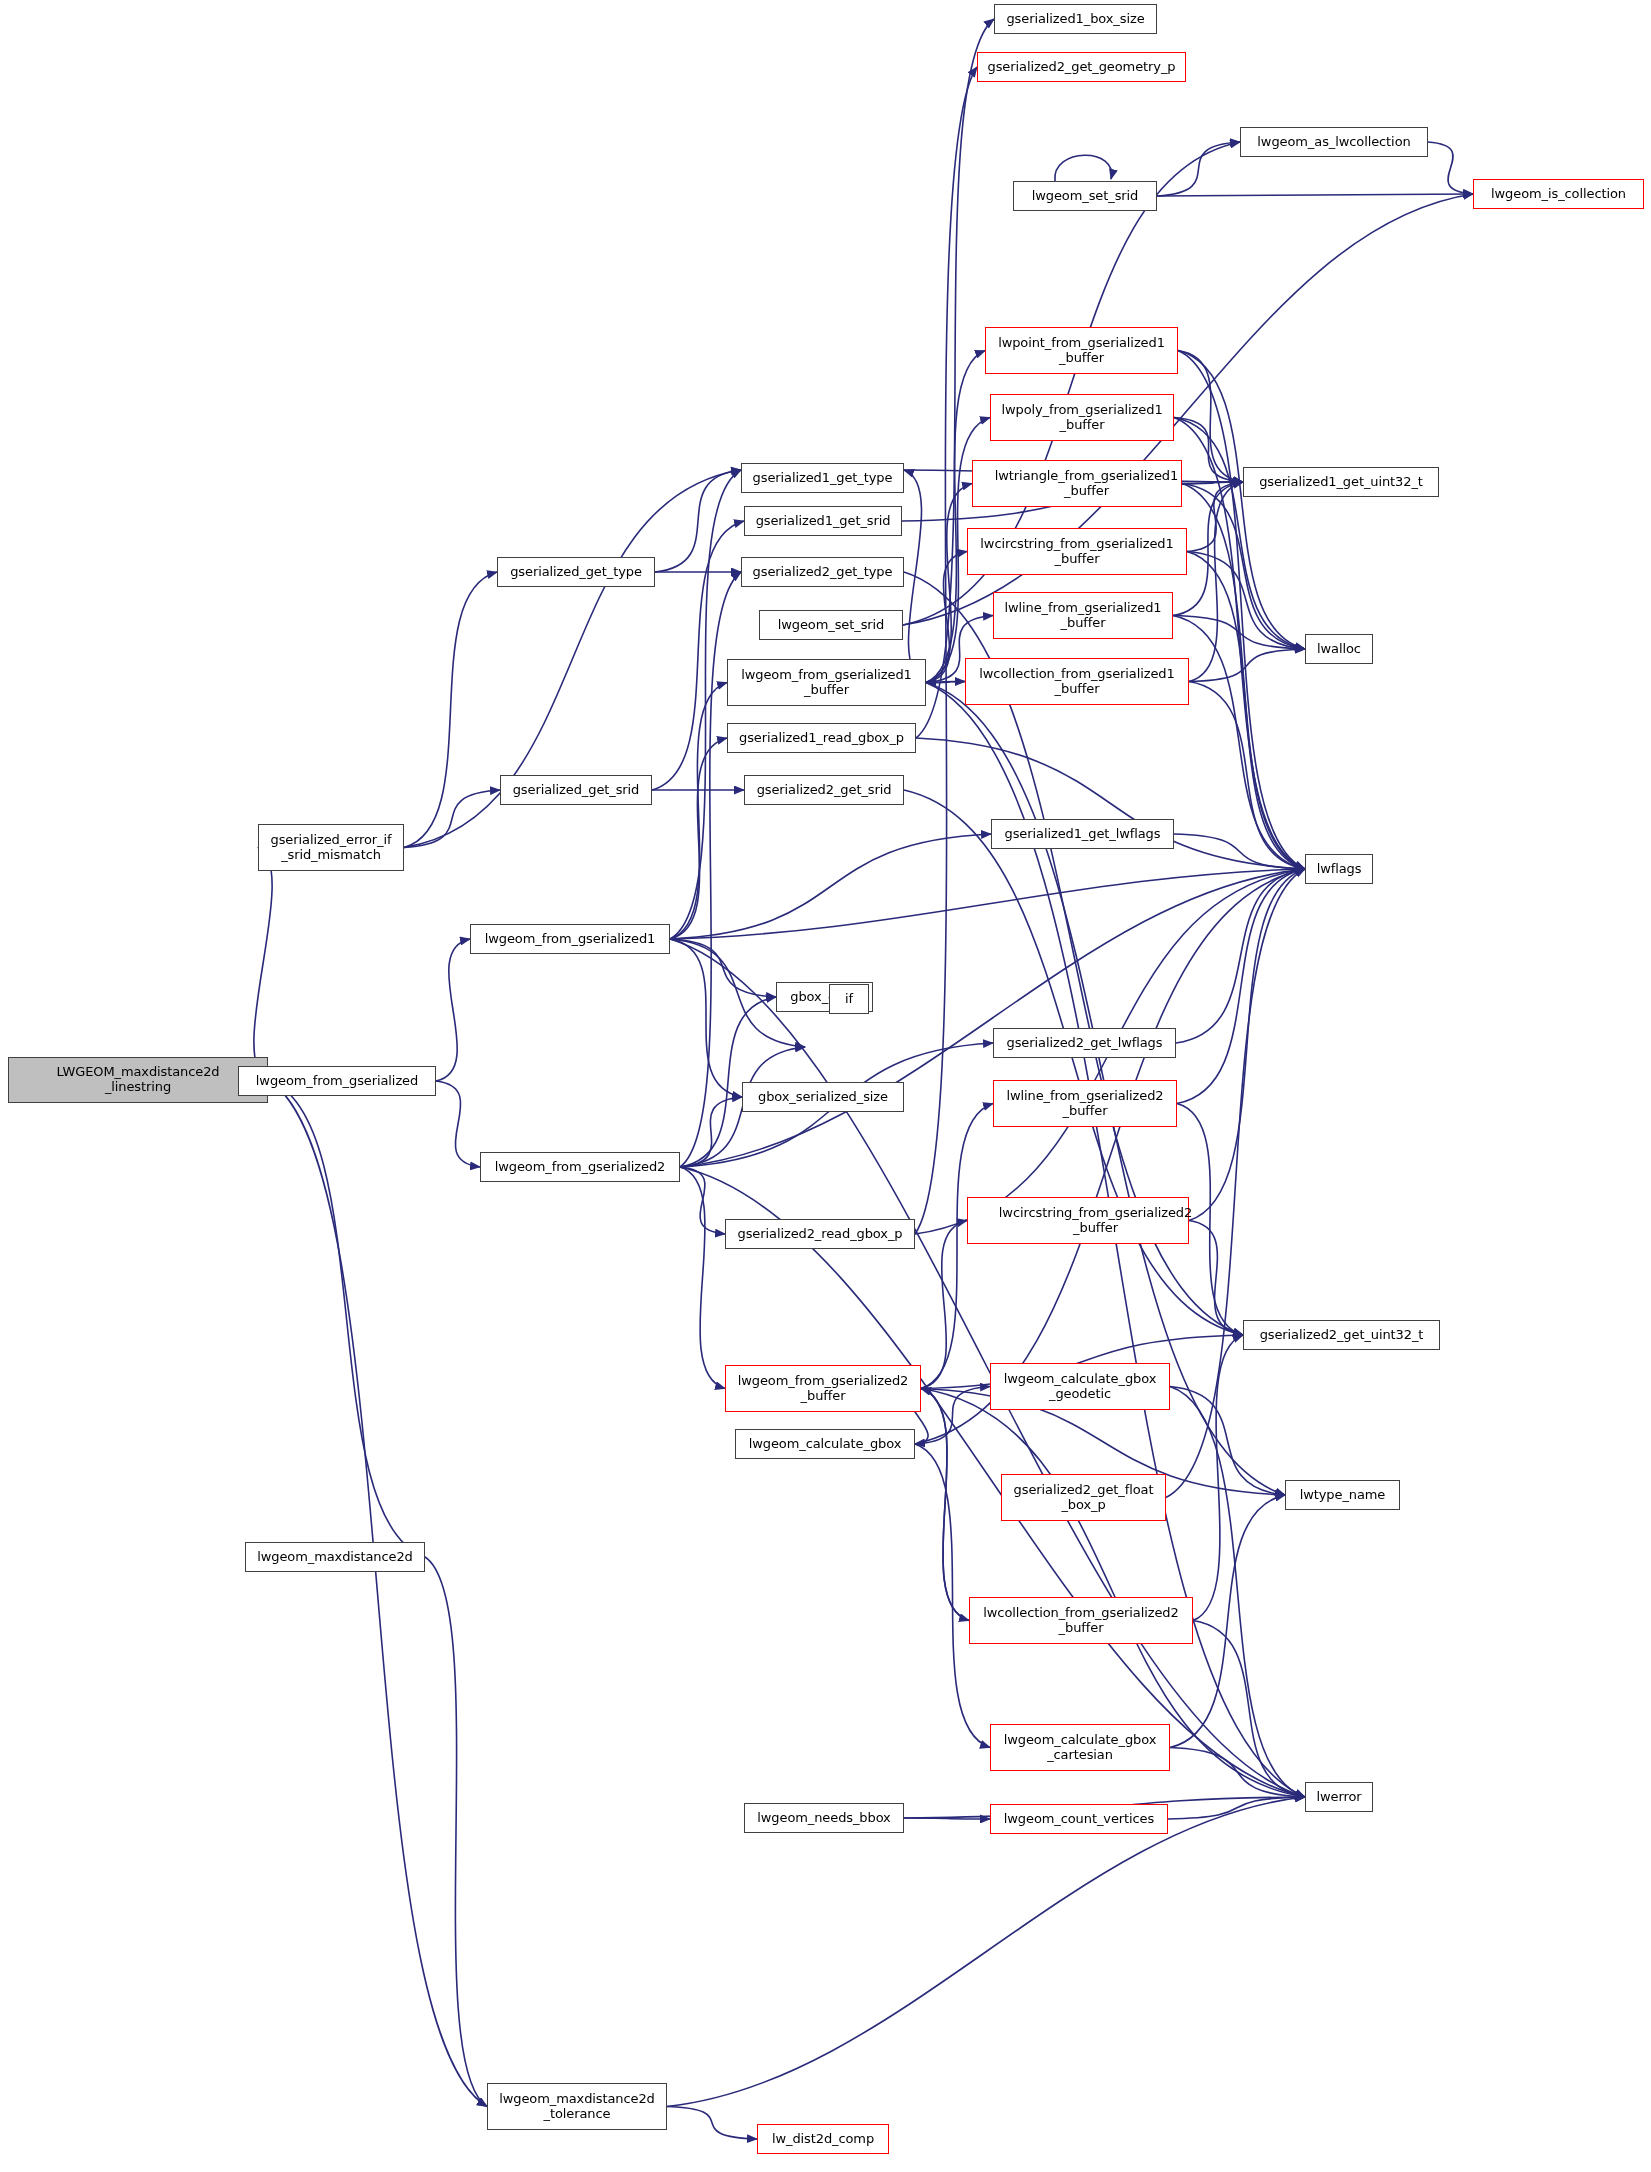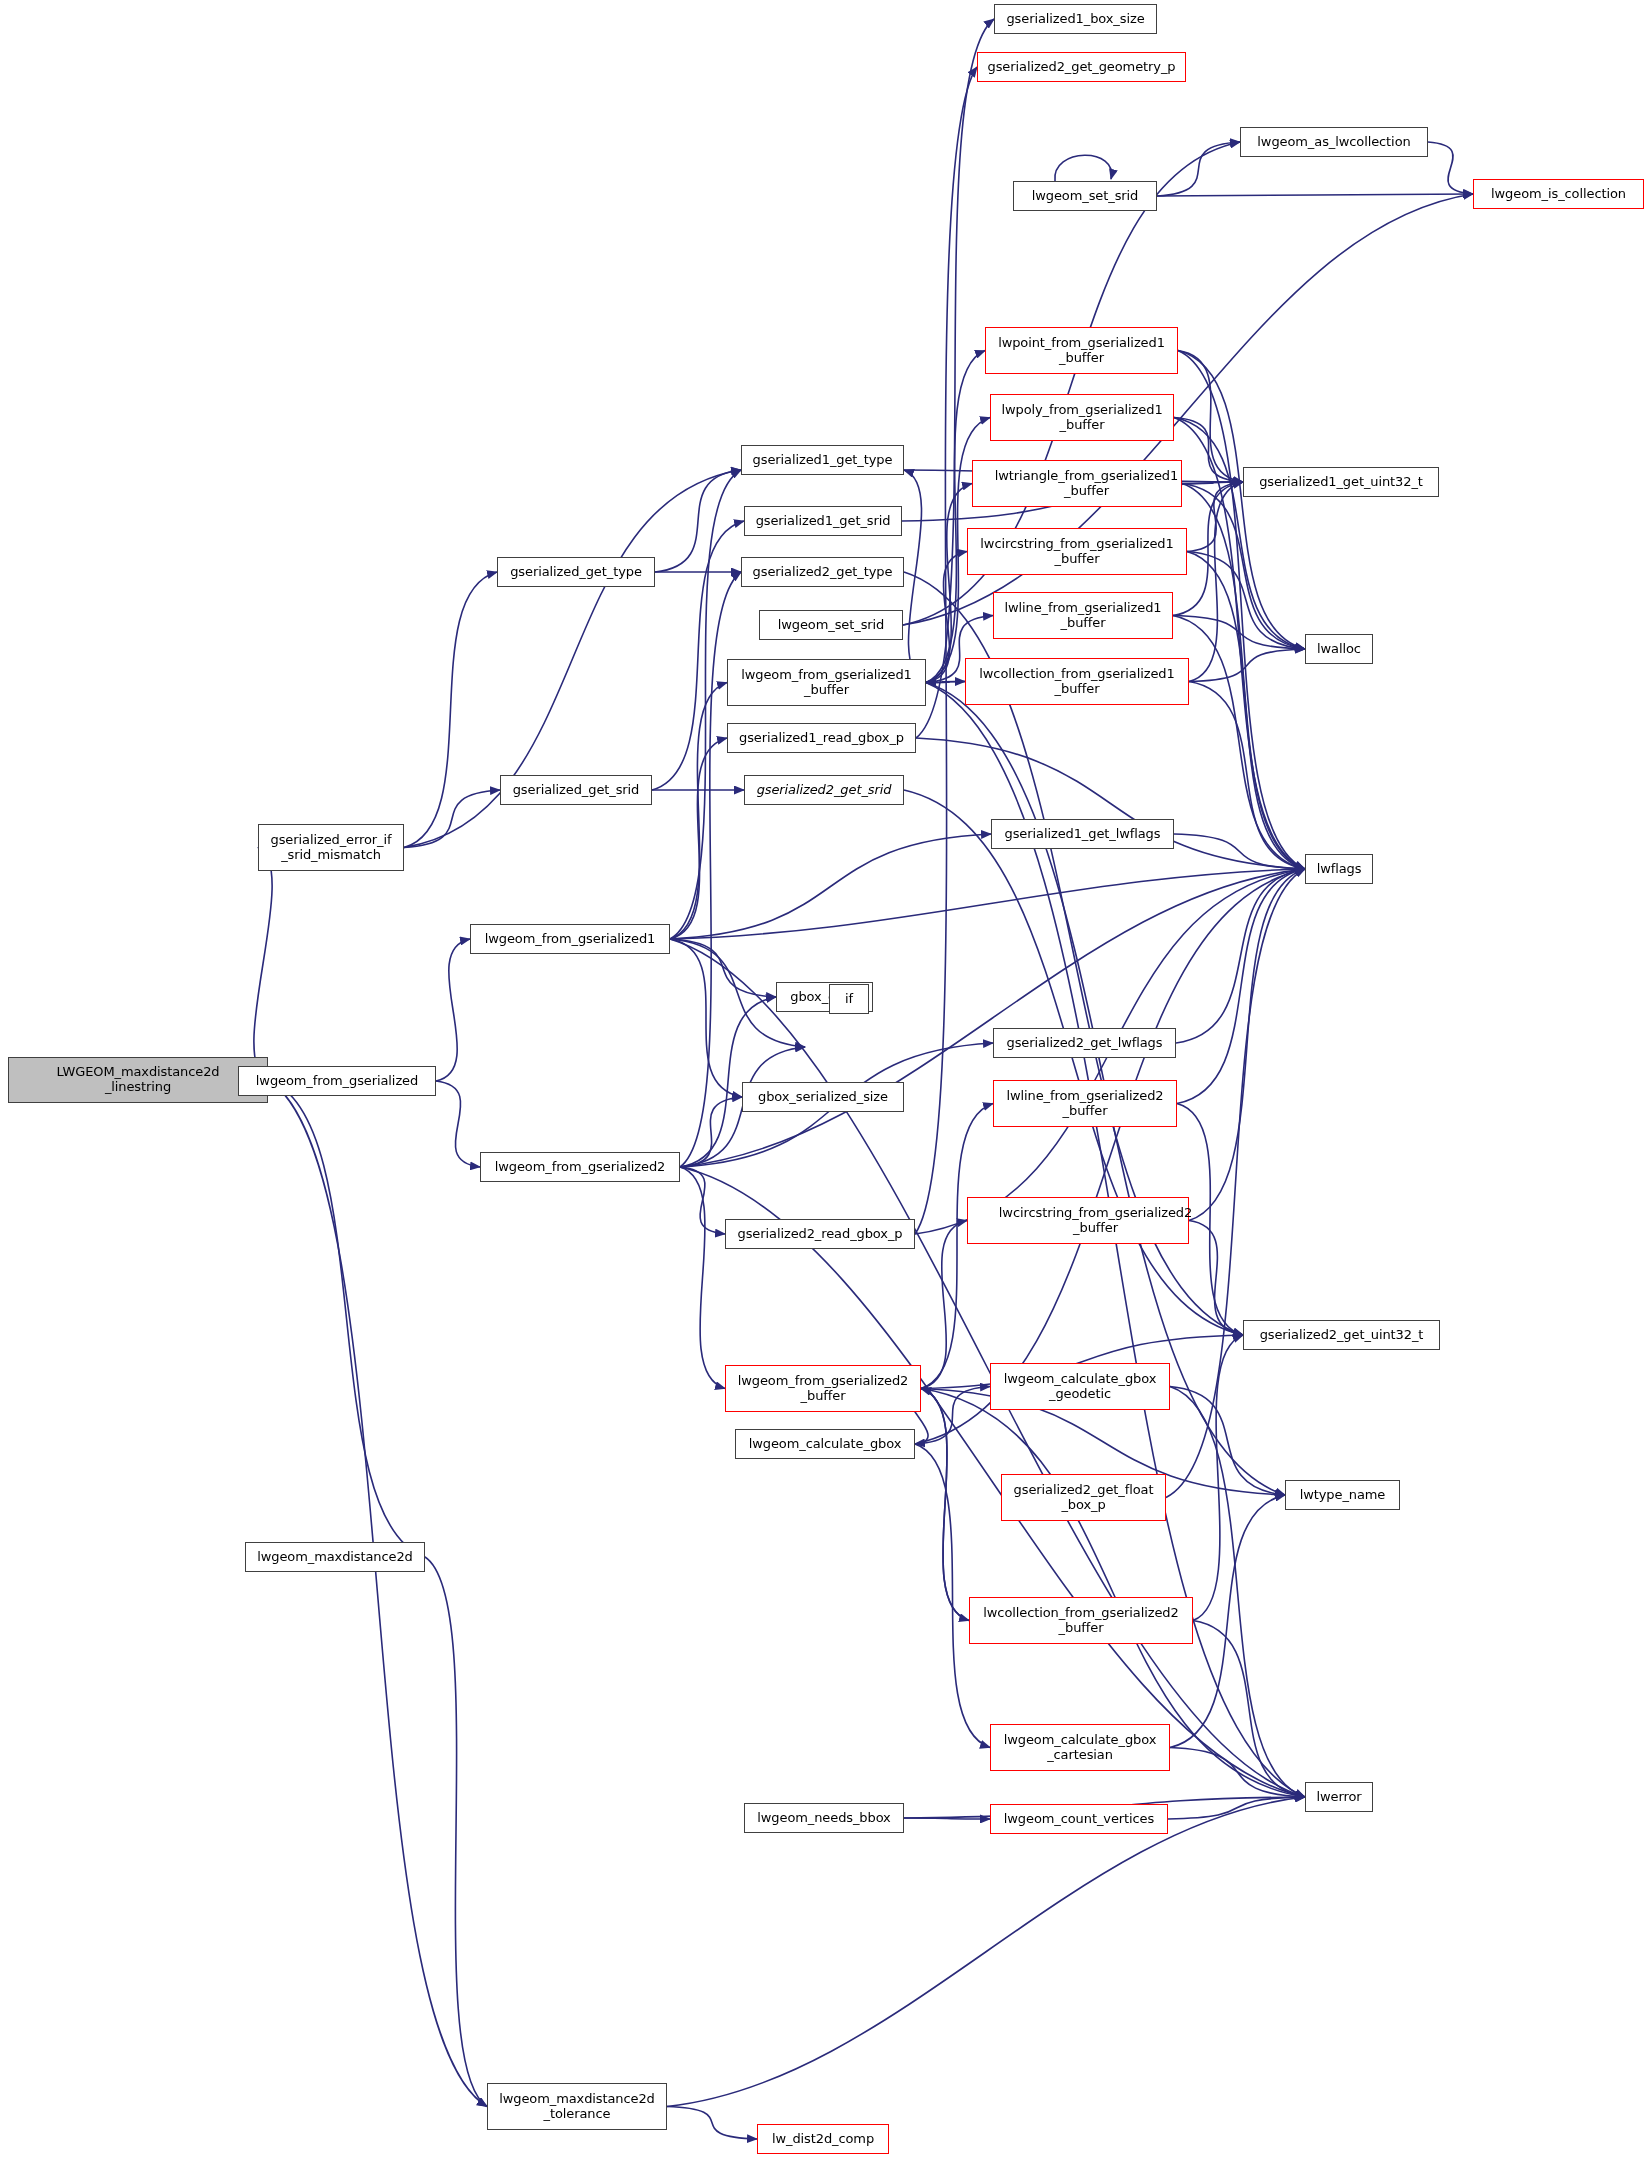--- a/index.html
+++ b/index.html
@@ -179,28 +179,28 @@
 _buffer</div>
       <div class="node red" style="left: 967px; top: 528px; width: 220px; height: 47px;">lwcircstring_from_gserialized1
 _buffer</div>
       <div class="node red" style="left: 993px; top: 592px; width: 180px; height: 47px;">lwline_from_gserialized1
 _buffer</div>
       <div class="node red" style="left: 965px; top: 658px; width: 224px; height: 47px;">lwcollection_from_gserialized1
 _buffer</div>
       <div class="node" style="left: 1243px; top: 467px; width: 196px; height: 30px;">gserialized1_get_uint32_t</div>
       <div class="node" style="left: 1305px; top: 634px; width: 68px; height: 30px;">lwalloc</div>
       <div class="node" style="left: 1305px; top: 854px; width: 68px; height: 30px;">lwflags</div>
-      <div class="node" style="left: 741px; top: 445px; width: 163px; height: 30px;">gserialized1_get_type</div>
+      <div class="node" style="left: 741px; top: 463px; width: 163px; height: 30px;">gserialized1_get_type</div>
       <div class="node" style="left: 744px; top: 506px; width: 158px; height: 30px;">gserialized1_get_srid</div>
       <div class="node" style="left: 741px; top: 557px; width: 163px; height: 30px;">gserialized2_get_type</div>
       <div class="node" style="left: 759px; top: 610px; width: 144px; height: 30px;">lwgeom_set_srid</div>
       <div class="node" style="left: 727px; top: 659px; width: 199px; height: 47px;">lwgeom_from_gserialized1
 _buffer</div>
       <div class="node" style="left: 727px; top: 723px; width: 189px; height: 30px;">gserialized1_read_gbox_p</div>
-      <div class="node" style="left: 744px; top: 775px; width: 160px; height: 30px; font-style: italic;">gserialized2_get_srid</div>
+      <div class="node" style="left: 744px; top: 775px; width: 160px; height: 30px;">gserialized2_get_srid</div>
       <div class="node" style="left: 991px; top: 819px; width: 183px; height: 30px;">gserialized1_get_lwflags</div>
       <div class="node" style="left: 497px; top: 557px; width: 158px; height: 30px;">gserialized_get_type</div>
       <div class="node" style="left: 500px; top: 775px; width: 152px; height: 30px;">gserialized_get_srid</div>
       <div class="node" style="left: 258px; top: 824px; width: 146px; height: 47px;">gserialized_error_if
 _srid_mismatch</div>
       <div class="node" style="left: 470px; top: 924px; width: 200px; height: 30px;">lwgeom_from_gserialized1</div>
       <div class="node" style="left: 776px; top: 982px; width: 97px; height: 30px;">gbox_copy</div>
       <div class="node" style="left: 805px; top: 984px; width: 40px; height: 30px; margin-left: 24px;">if</div>
       <div class="node" style="left: 742px; top: 1082px; width: 162px; height: 30px;">gbox_serialized_size</div>
       <div class="node" style="left: 238px; top: 1066px; width: 198px; height: 30px;">lwgeom_from_gserialized</div>

